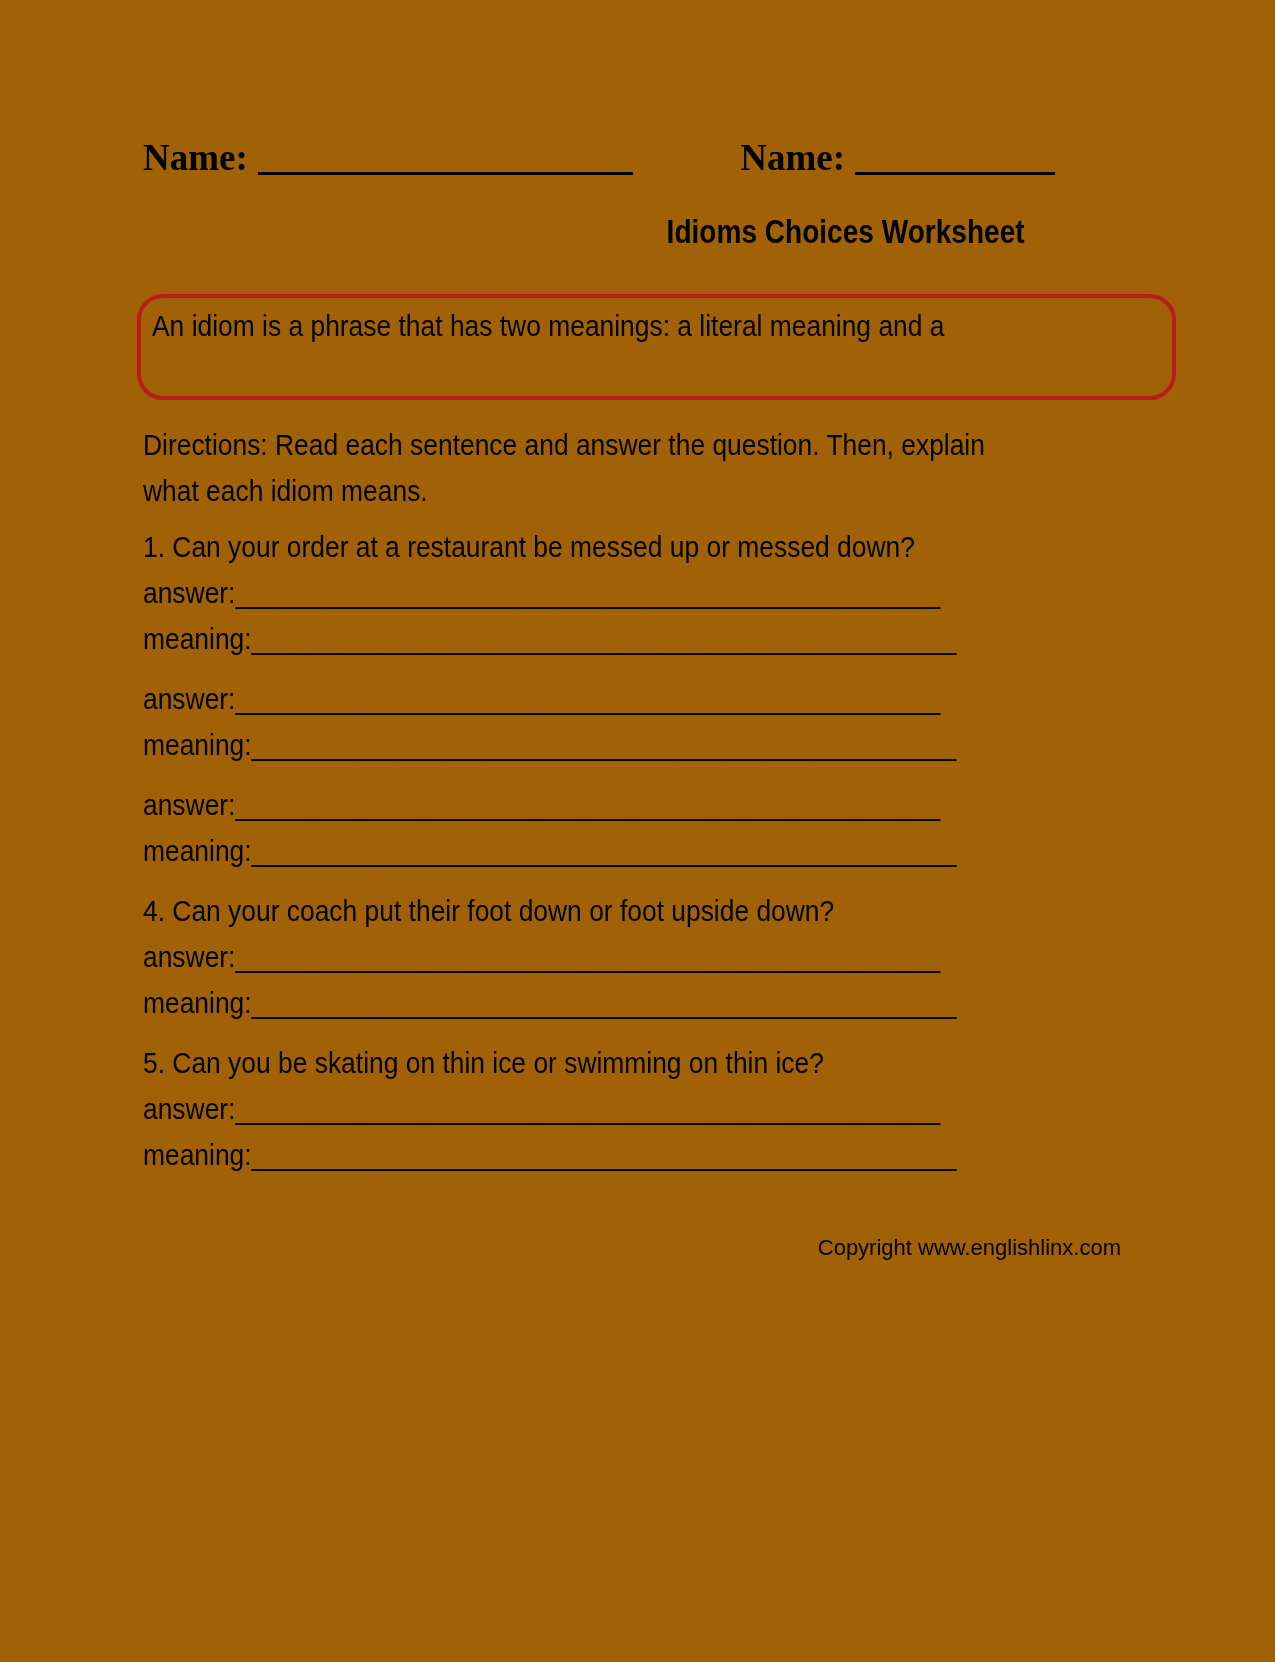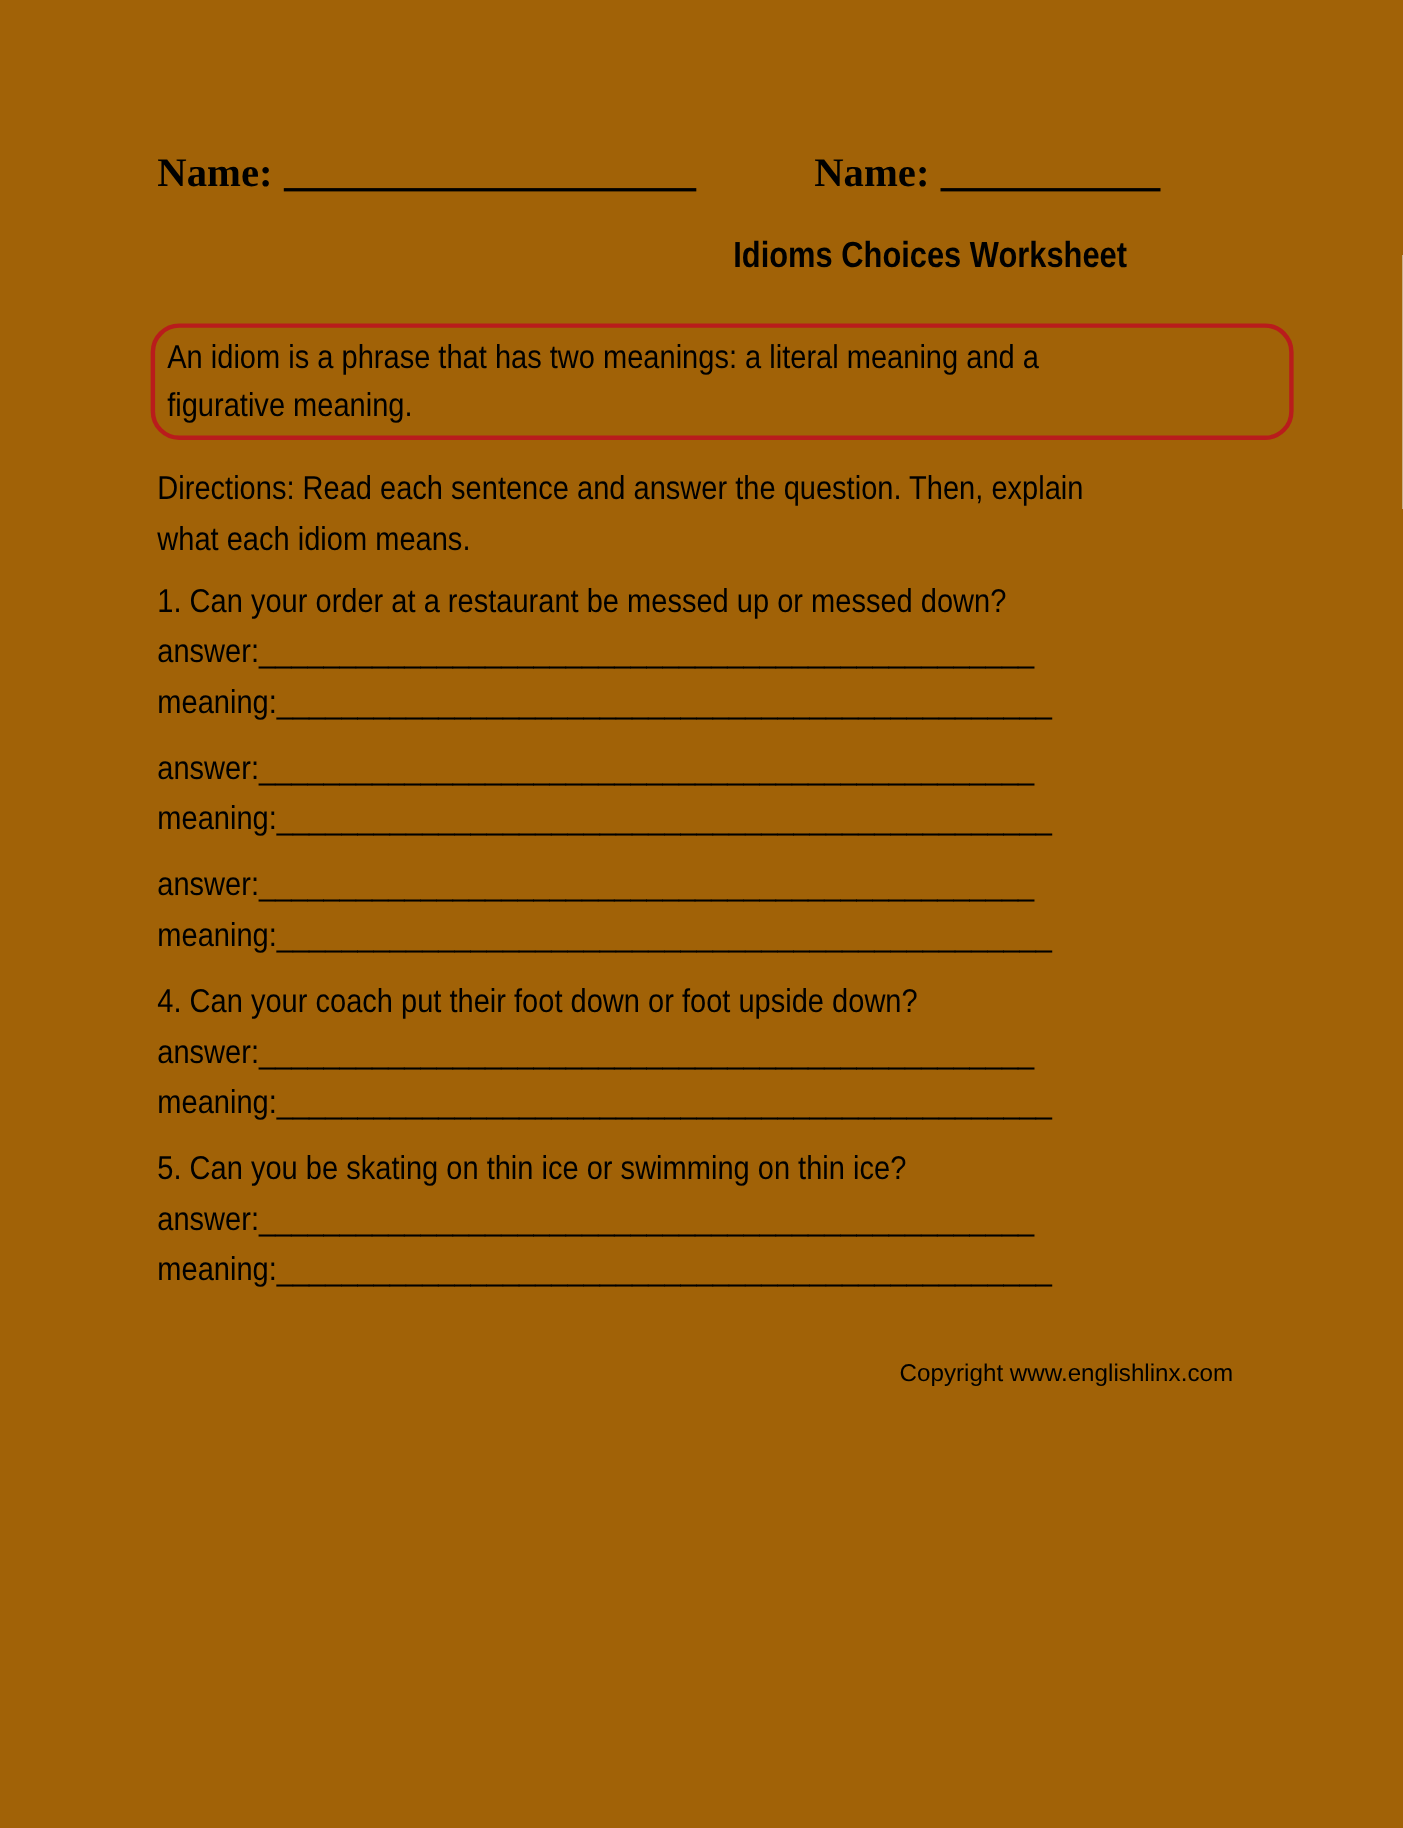--- a/index.html
+++ b/index.html
@@ -65,21 +65,20 @@
       <span>Name:</span><span class="hline date-line"></span>
     </div>
   </div>
 
   <div class="title-wrap">
     <span class="title">Idioms Choices Worksheet</span>
   </div>
 
   <div class="defbox">
     <div class="line"><span class="cond">An idiom is a phrase that has two meanings: a literal meaning and a</span></div>
-    <div class="line"><span class="cond">figurative meaning.</span></div>
   </div>
 
   <div class="directions">
     <div class="line"><span class="cond">Directions: Read each sentence and answer the question. Then, explain</span></div>
     <div class="line"><span class="cond">what each idiom means.</span></div>
   </div>
 
 
   <div class="qblock first">
     <div class="line"><span class="cond">1. Can your order at a restaurant be messed up or messed down?</span></div>

